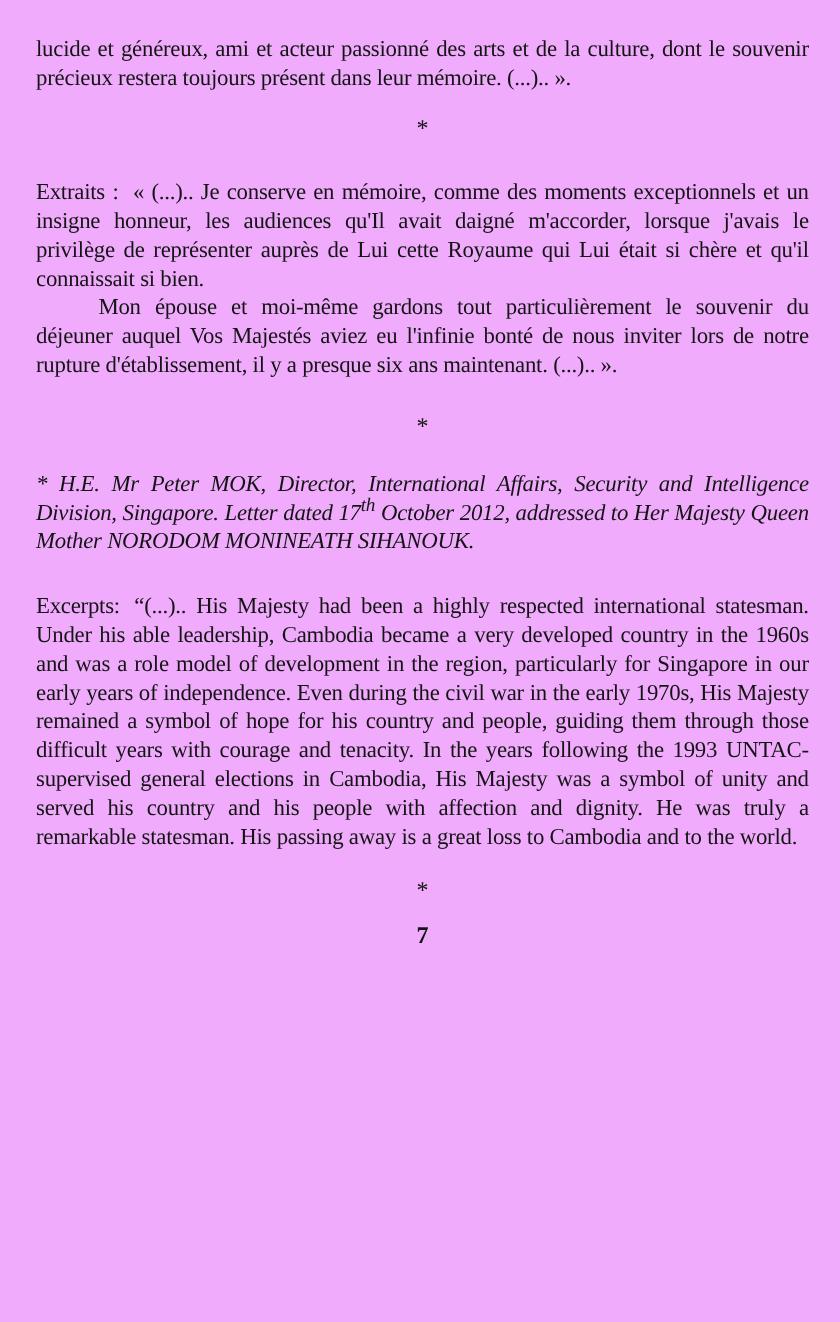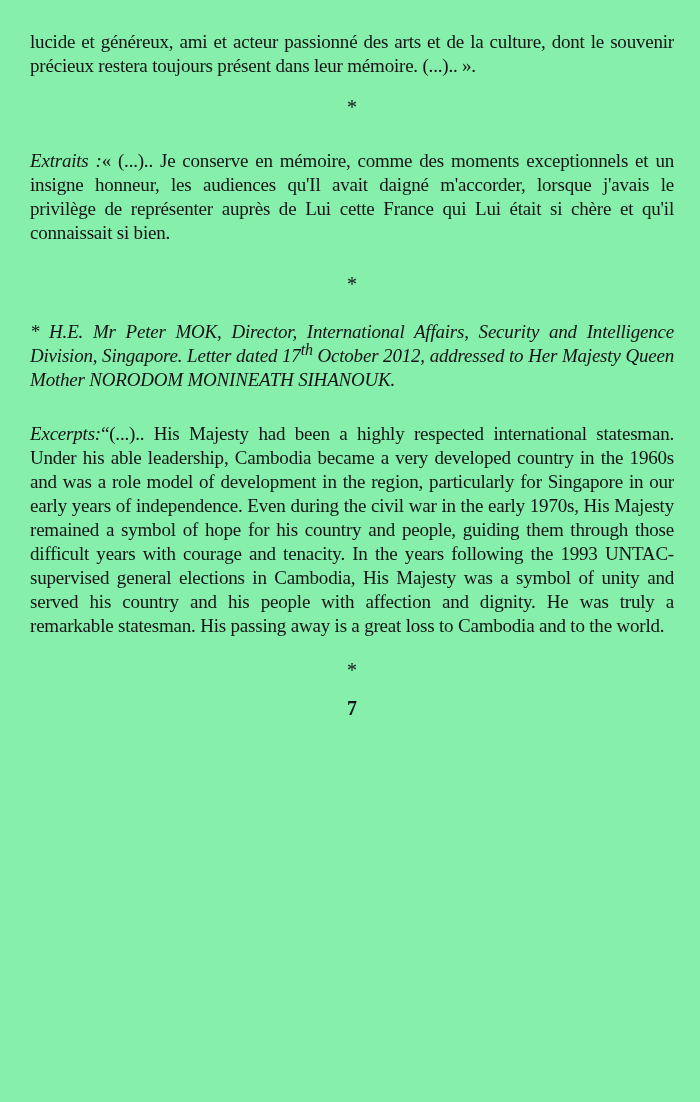--- a/index.html
+++ b/index.html
@@ -4,21 +4,21 @@
 <style>
   html, body {
     margin: 0;
     padding: 0;
     background: #ffffff;
   }
   .page {
     position: relative;
     width: 700px;
     height: 1102px;
-    background: #86efac;
+    background: #f0abfc;
     color: #141414;
     font-family: "Liberation Serif", serif;
     font-size: 19px;
     line-height: 24px;
     letter-spacing: -0.2px;
     box-sizing: border-box;
     padding: 30px 26px 0 30px;
     overflow: hidden;
   }
   .para {
@@ -29,21 +29,21 @@
     font-style: italic;
   }
   .heading sup {
     font-size: 16px;
     line-height: 0;
   }
   .indent {
     text-indent: 52px;
   }
   .lead {
-    font-style: italic;
+    margin-right: 12px;
   }
   .sep {
     text-align: center;
     font-size: 20px;
     height: 24px;
   }
   .sep-1 { margin-top: 17px; margin-bottom: 30px; }
   .sep-2 { margin-top: 27px; margin-bottom: 24px; }
   .sep-3 { margin-top: 20px; margin-bottom: 14px; }
   .h-fr { margin-bottom: 22px; }
@@ -60,23 +60,24 @@
 <div class="page">
 
   <p class="para">lucide et généreux, ami et acteur passionné des arts et de la culture, dont le souvenir précieux restera toujours présent dans leur mémoire. (...).. ».</p>
 
   <div class="sep sep-1">
     <span>*</span>
   </div>
 
 
   <p class="para">
-    <span class="lead">Extraits :</span><span>« (...).. Je conserve en mémoire, comme des moments exceptionnels et un insigne honneur, les audiences qu'Il avait daigné m'accorder, lorsque j'avais le privilège de représenter auprès de Lui cette France qui Lui était si chère et qu'il connaissait si bien.</span>
+    <span class="lead">Extraits :</span><span>« (...).. Je conserve en mémoire, comme des moments exceptionnels et un insigne honneur, les audiences qu'Il avait daigné m'accorder, lorsque j'avais le privilège de représenter auprès de Lui cette Royaume qui Lui était si chère et qu'il connaissait si bien.</span>
   </p>
 
+  <p class="para indent">Mon épouse et moi-même gardons tout particulièrement le souvenir du déjeuner auquel Vos Majestés aviez eu l'infinie bonté de nous inviter lors de notre rupture d'établissement, il y a presque six ans maintenant. (...).. ».</p>
 
   <div class="sep sep-2">
     <span>*</span>
   </div>
 
   <p class="para heading h-en">
     <span>* H.E. Mr Peter MOK, Director, International Affairs, Security and Intelligence Division, Singapore. Letter dated 17</span><sup>th</sup><span> October 2012, addressed to Her Majesty Queen Mother NORODOM MONINEATH SIHANOUK.</span>
   </p>
 
   <p class="para">

